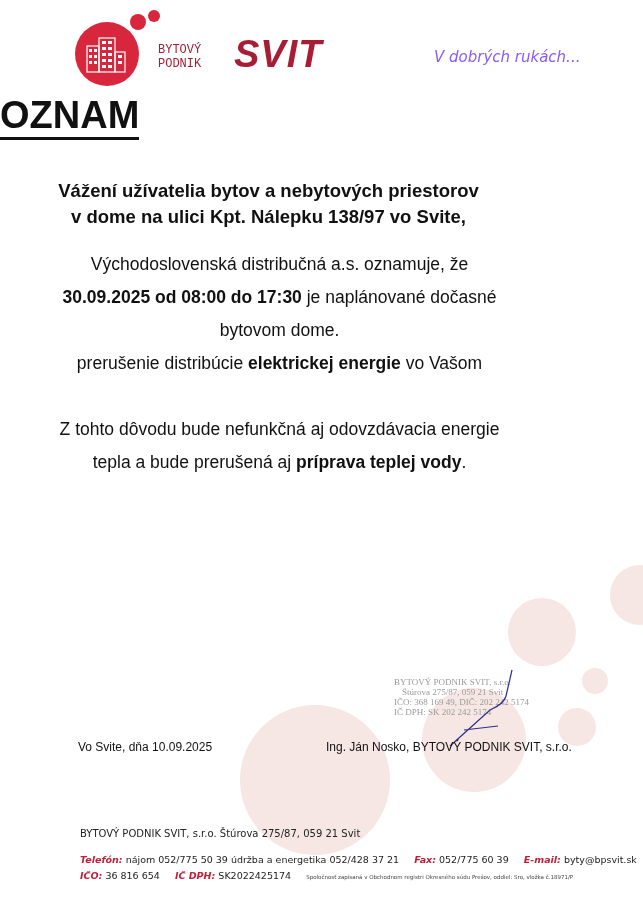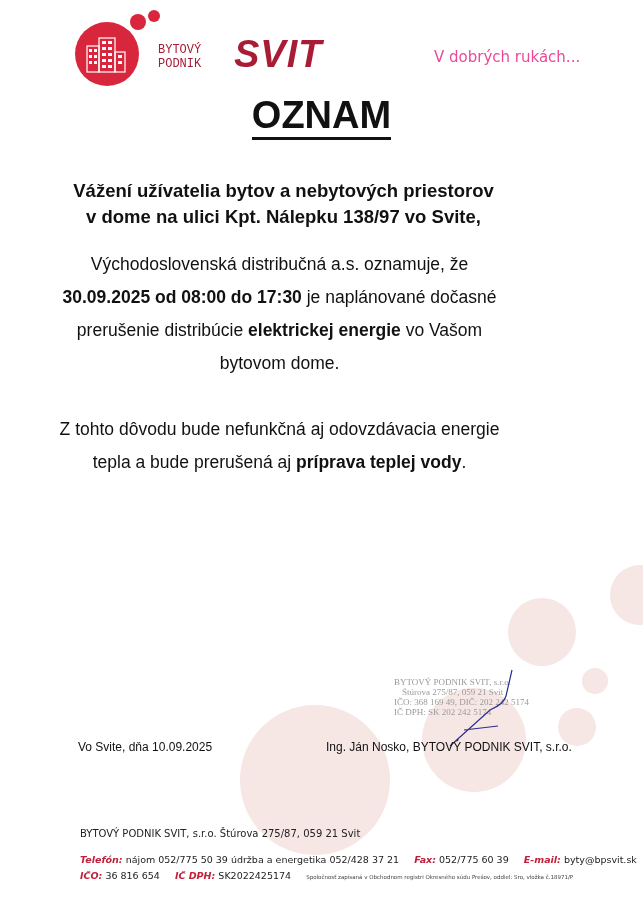--- a/index.html
+++ b/index.html
@@ -3,24 +3,24 @@
   <meta charset="utf-8">
   <style>
     html, body { margin: 0; padding: 0; }
     body { width: 643px; height: 907px; background: #ffffff; position: relative; overflow: hidden; font-family: "Liberation Sans", sans-serif; color: #111; }
     .circle { position: absolute; border-radius: 50%; background: #f6e6e4; }
     .logo-circle { position: absolute; left: 75px; top: 22px; width: 64px; height: 64px; border-radius: 50%; background: #d8263d; }
     .logo-dot1 { position: absolute; left: 130px; top: 14px; width: 16px; height: 16px; border-radius: 50%; background: #d8263d; }
     .logo-dot2 { position: absolute; left: 148px; top: 10px; width: 12px; height: 12px; border-radius: 50%; background: #d8263d; }
     .logo-text-small { position: absolute; left: 158px; top: 43px; font-family: Liberation Mono, monospace; font-size: 12px; line-height: 14px; color: #a31e36; }
     .logo-svit { position: absolute; left: 218px; top: 33px; font-family: "Liberation Sans", sans-serif; font-weight: bold; font-style: italic; font-size: 38px; color: #a81c35; letter-spacing: 1px; margin-left: 16px; }
-    .tagline { position: absolute; left: 434px; top: 48px; font-family: "DejaVu Sans", sans-serif; font-size: 15px; color: #ec4899; }
-    .title { position: absolute; left: 0; width: 643px; top: 94px; text-align: center; font-weight: bold; font-size: 38px; }
+    .tagline { position: absolute; left: 434px; top: 48px; font-family: "DejaVu Sans", sans-serif; font-style: italic; font-size: 15px; color: #8b5cf6; }
+    .title { position: absolute; left: 0; width: 643px; top: 94px; text-align: left; font-weight: bold; font-size: 38px; }
     .title span { border-bottom: 3px solid #111; padding-bottom: 1px; }
-    .salutation { position: absolute; left: 0; width: 537px; top: 178px; text-align: center; font-weight: bold; font-size: 18.5px; line-height: 26px; padding-left: 15px; }
+    .salutation { position: absolute; left: 0; width: 537px; top: 178px; text-align: center; font-weight: bold; font-size: 18.5px; line-height: 26px; }
     .para { position: absolute; left: 0; width: 559px; text-align: center; font-size: 17.5px; line-height: 33px; }
     .p1 { top: 248px; }
     .p2 { top: 413px; }
     .stamp { position: absolute; left: 378px; top: 677px; font-family: "Liberation Serif", serif; font-size: 9px; line-height: 10px; color: #9a9a9a; margin-left: 16px; }
     .sig-left { position: absolute; left: 78px; top: 740px; font-size: 12px; }
     .sig-right { position: absolute; left: 326px; top: 740px; font-size: 12px; text-align: center; }
     .footer-company { position: absolute; left: 80px; top: 828px; font-family: "DejaVu Sans", sans-serif; font-size: 10px; color: #222; }
     .footer-line { position: absolute; left: 80px; font-family: "DejaVu Sans", sans-serif; font-size: 9.5px; color: #222; white-space: nowrap; }
     .footer-line .lbl { color: #c01f3a; font-style: italic; font-weight: bold; margin-top: 28px; }
     .f1 { top: 854px; }
@@ -80,22 +80,22 @@
 <div class="title"><span>OZNAM</span></div>
 
 <div class="salutation">
   <div>Vážení užívatelia bytov a nebytových priestorov</div>
   <div>v dome na ulici Kpt. Nálepku 138/97 vo Svite,</div>
 </div>
 
 <div class="para p1">
   <div>Východoslovenská distribučná a.s. oznamuje, že</div>
   <div><b>30.09.2025 od 08:00 do 17:30</b><span> je naplánované dočasné</span></div>
+  <div>bytovom dome.</div>
   <div><span>prerušenie distribúcie </span><b>elektrickej energie</b><span> vo Vašom</span></div>
-  <div>bytovom dome.</div>
 </div>
 
 <div class="para p2">
   <div>Z tohto dôvodu bude nefunkčná aj odovzdávacia energie</div>
   <div><span>tepla a bude prerušená aj </span><b>príprava teplej vody</b><span>.</span></div>
 </div>
 
 <div class="stamp">
   <div>BYTOVÝ PODNIK SVIT, s.r.o.</div>
   <div style="padding-left:8px">Štúrova 275/87, 059 21 Svit</div>

